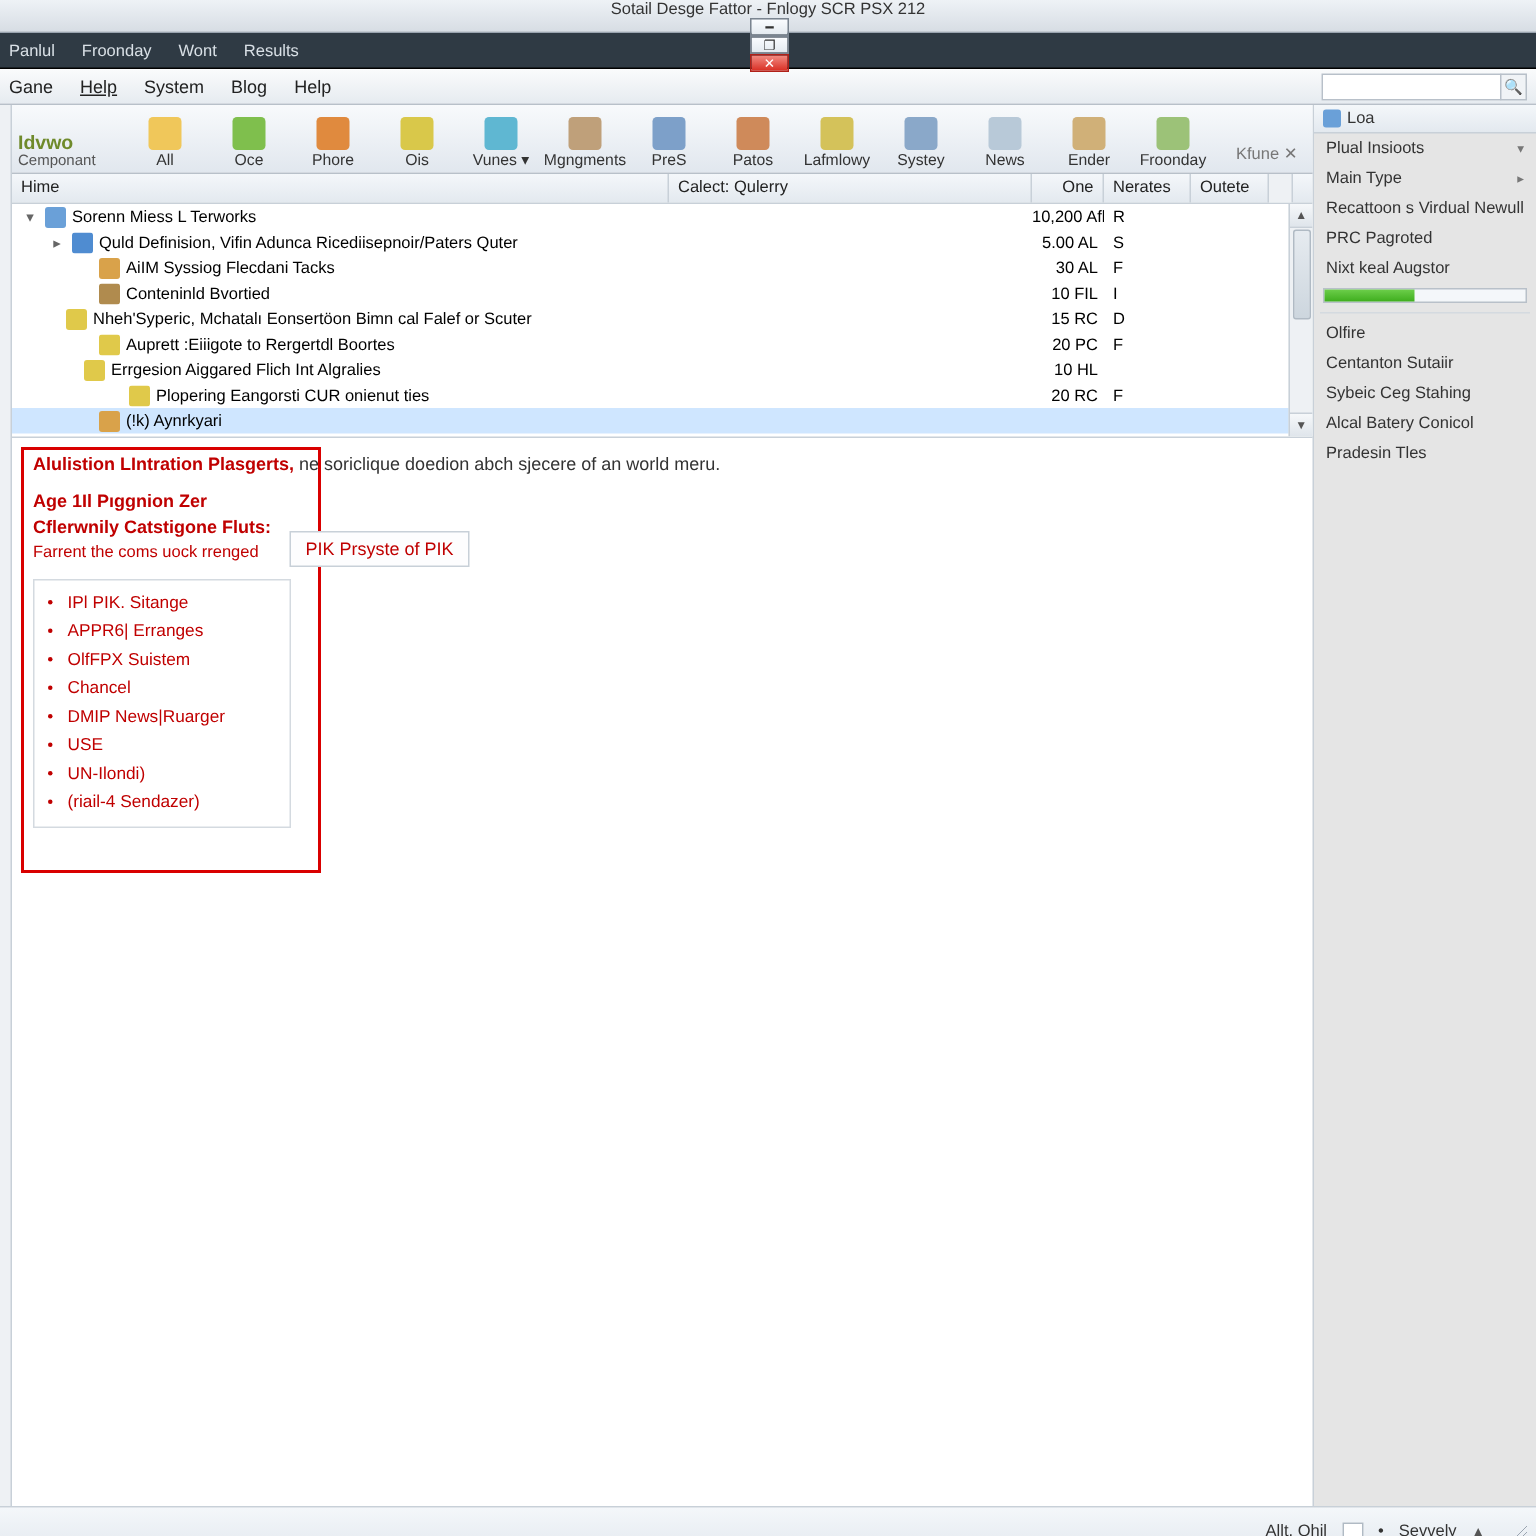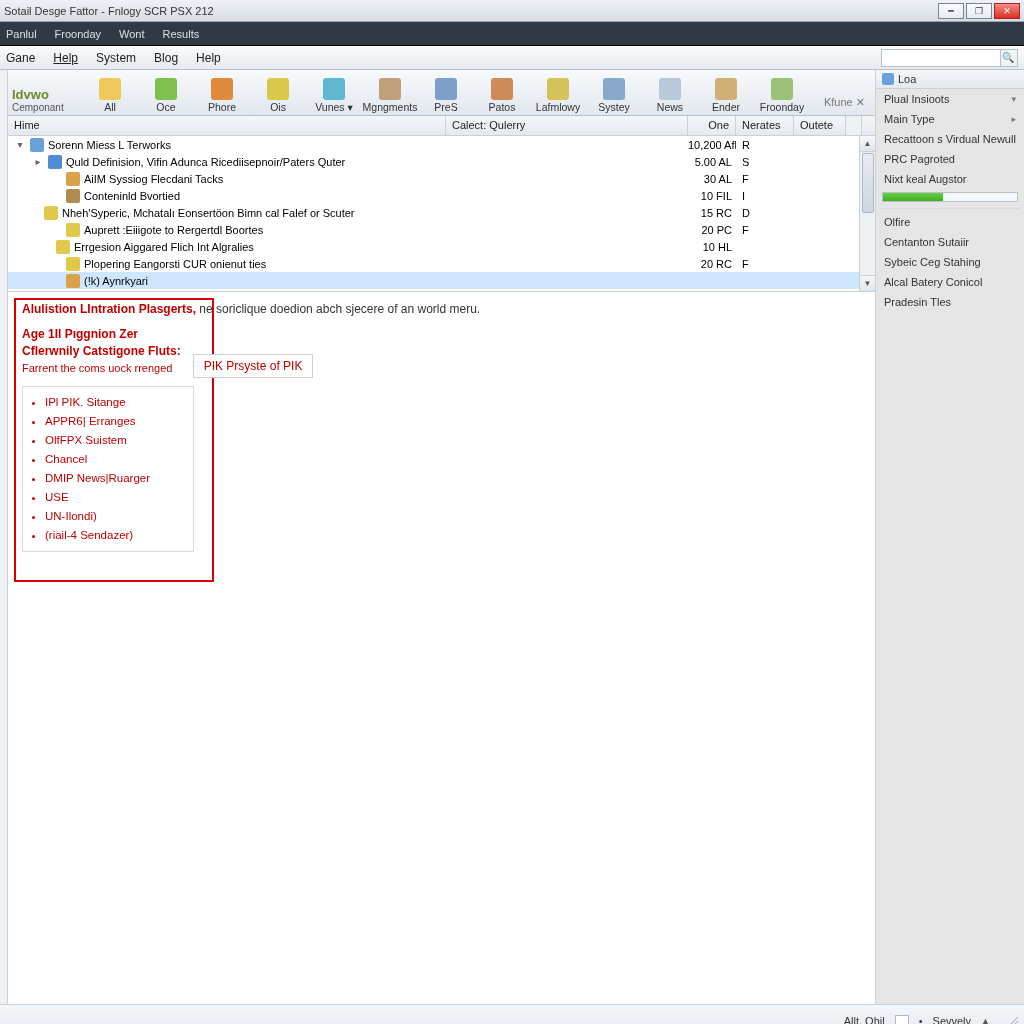--- a/index.html
+++ b/index.html
@@ -1,17 +1,17 @@
 <!DOCTYPE html>
 <html><head>
 <meta charset="utf-8">
 <style>
   * { box-sizing: border-box; margin: 0; padding: 0; font-family: "Segoe UI", Tahoma, sans-serif; }
   html, body { width: 1024px; height: 1024px; overflow: hidden; background: #fff; }
-  .titlebar { height: 22px; background: linear-gradient(to bottom, #eef2f6, #d7dde4); display: flex; align-items: center; padding: 0 4px; font-size: 11px; color: #333; border-bottom: 1px solid #9aa4b0; }
+  .titlebar { height: 22px; background: linear-gradient(to bottom, #eef2f6, #d7dde4); display: flex; align-items: center; padding: 0 4px; font-size: 11px; color: #333; border-bottom: 1px solid #9aa4b0; flex-direction: column; }
   .titlebar-spacer { flex: 1; }
   .win-btn { width: 26px; height: 16px; margin-left: 2px; border: 1px solid #7a8490; background: linear-gradient(#fafcff,#e4eaf0); display:flex; align-items:center; justify-content:center; font-size:9px; color:#333; }
   .win-btn.close { background: linear-gradient(#f28b82,#d93025); color:#fff; border-color:#b02018; }
   .darkbar { height: 24px; background: #2f3a44; display:flex; align-items:center; padding: 0 6px; font-size:11px; color:#d9e0e6; border-bottom:1px solid #000; }
   .darkbar span { margin-right: 18px; cursor:default; }
   .menubar { height: 24px; background: linear-gradient(#fafbfc,#e6ebf0); display:flex; align-items:center; padding: 0 6px; font-size:12px; border-bottom:1px solid #b8c0c9; }
   .menubar span { margin-right: 18px; color:#222; }
   .menubar .search { margin-left:auto; width:120px; height:18px; border:1px solid #b8c0c9; background:#fff; font-size:11px; padding:0 3px; }
   .menubar .search-btn { width:18px; height:18px; border:1px solid #b8c0c9; background:#f0f3f6; margin-left:-1px; font-size:10px; display:flex; align-items:center; justify-content:center;}
 
@@ -257,21 +257,21 @@
               <span class="tree-ico"></span>
               <span class="node-ico" style="background:#e0c94a"></span>
               <span>Errgesion Aiggared Flich Int Algralies</span>
             </div>
             <div class="gc cal"></div>
             <div class="gc one">10 HL</div>
             <div class="gc ner"></div>
             <div class="gc out"></div>
           </div>
           <div class="grow">
-            <div class="gc name" style="padding-left:42px">
+            <div class="gc name" style="padding-left:62px">
               <span class="tree-ico"></span>
               <span class="node-ico" style="background:#e0c94a"></span>
               <span>Plopering Eangorsti CUR onienut ties</span>
             </div>
             <div class="gc cal"></div>
             <div class="gc one">20 RC</div>
             <div class="gc ner">F</div>
             <div class="gc out"></div>
           </div>
           <div class="grow sel">

